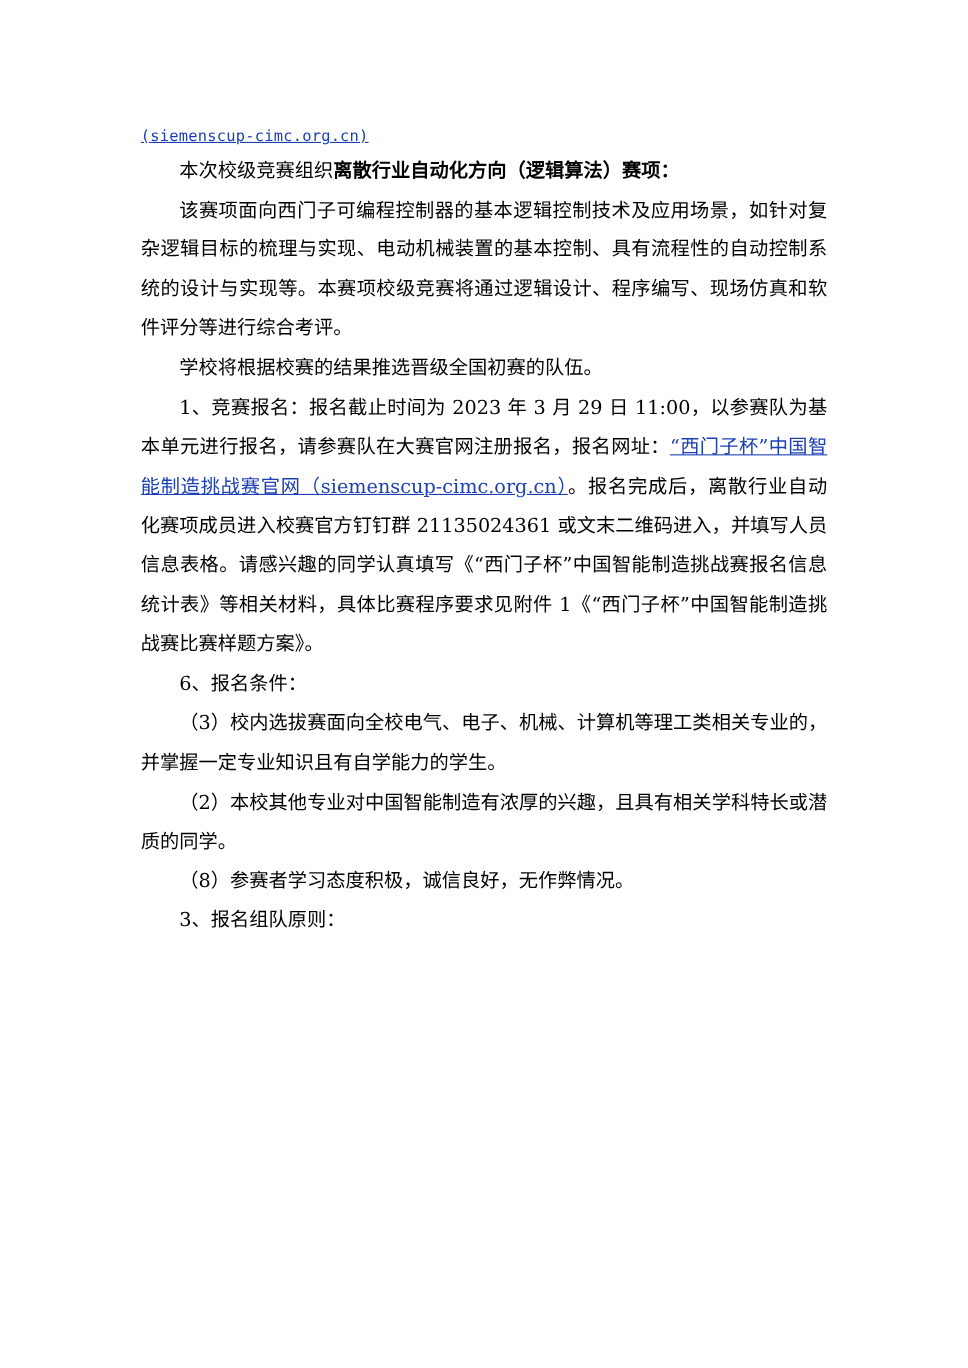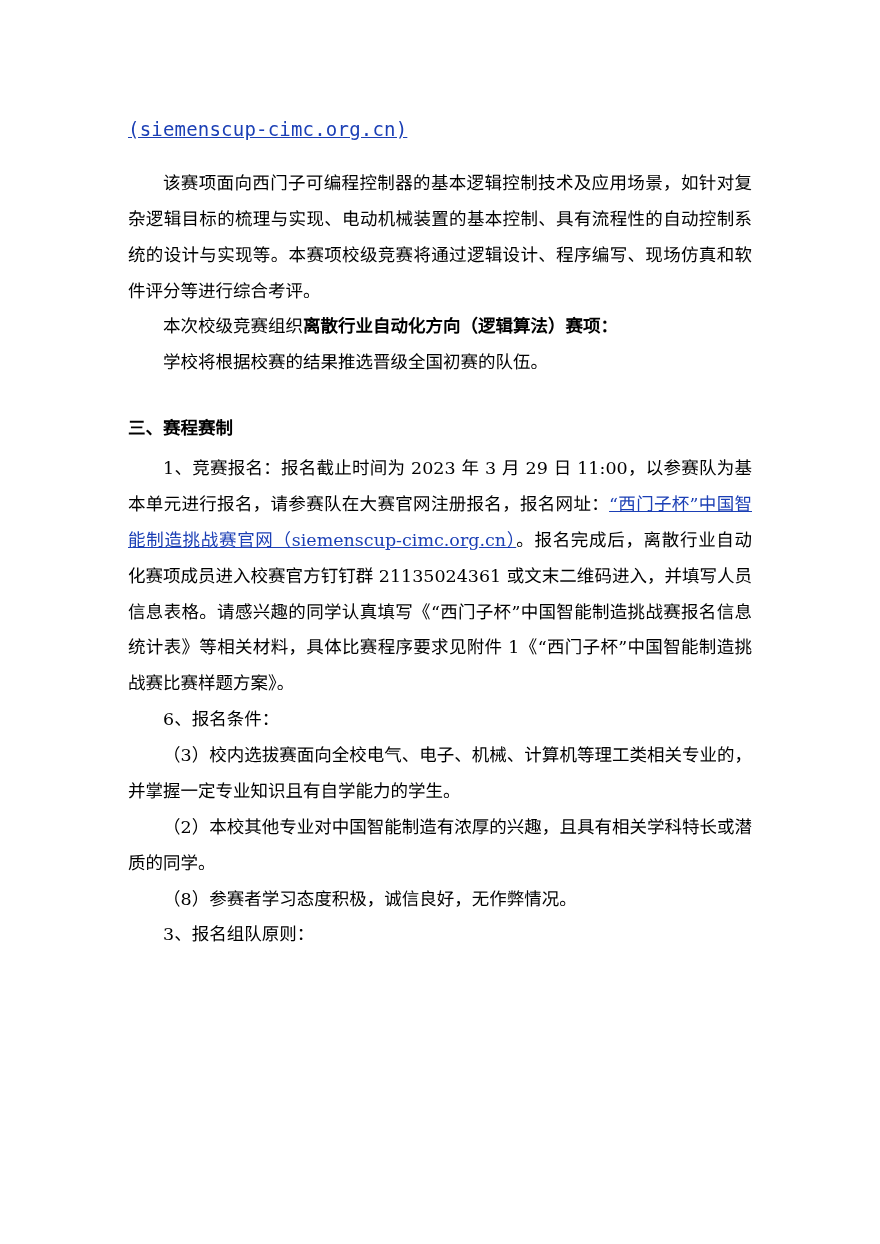--- a/index.html
+++ b/index.html
@@ -29,24 +29,24 @@
     text-justify: inter-ideograph;
   }
   p {
     margin: 0;
     padding: 0;
   }
   .link-line {
     color: #1b3fb5;
     text-decoration: underline;
     font-family: "DejaVu Sans Mono", "Liberation Mono", monospace;
-    font-size: 19px;
+    font-size: 14px;
     letter-spacing: 0.2px;
     display: block;
-    margin-bottom: 17px;
+    margin-bottom: 0;
   }
   .indent2 {
     text-indent: 2em;
   }
   .bold {
     font-weight: bold;
   }
   .section-heading {
     font-weight: bold;
     font-size: 17.5px;
@@ -59,27 +59,26 @@
   }
 </style>
 </head>
 <body>
 
 <div class="page">
   <div class="doc-body">
 
     <a class="link-line" href="#">(siemenscup-cimc.org.cn)</a>
 
+    <p class="indent2"><span>本次校级竞赛组织</span><span class="bold">离散行业自动化方向（逻辑算法）赛项：</span></p>
+
     <p class="indent2">该赛项面向西门子可编程控制器的基本逻辑控制技术及应用场景，如针对复杂逻辑目标的梳理与实现、电动机械装置的基本控制、具有流程性的自动控制系统的设计与实现等。本赛项校级竞赛将通过逻辑设计、程序编写、现场仿真和软件评分等进行综合考评。</p>
-
-    <p class="indent2"><span>本次校级竞赛组织</span><span class="bold">离散行业自动化方向（逻辑算法）赛项：</span></p>
 
     <p class="indent2">学校将根据校赛的结果推选晋级全国初赛的队伍。</p>
 
-    <p class="section-heading">三、赛程赛制</p>
 
     <p class="indent2"><span>1、竞赛报名：报名截止时间为 2023 年 3 月 29 日 11:00，以参赛队为基本单元进行报名，请参赛队在大赛官网注册报名，报名网址：</span><a class="inline-link" href="#">“西门子杯”中国智能制造挑战赛官网（siemenscup-cimc.org.cn）</a><span>。报名完成后，离散行业自动化赛项成员进入校赛官方钉钉群 21135024361 或文末二维码进入，并填写人员信息表格。请感兴趣的同学认真填写《“西门子杯”中国智能制造挑战赛报名信息统计表》等相关材料，具体比赛程序要求见附件 1《“西门子杯”中国智能制造挑战赛比赛样题方案》。</span></p>
 
     <p class="indent2">6、报名条件：</p>
 
     <p class="indent2">（3）校内选拔赛面向全校电气、电子、机械、计算机等理工类相关专业的，并掌握一定专业知识且有自学能力的学生。</p>
 
     <p class="indent2">（2）本校其他专业对中国智能制造有浓厚的兴趣，且具有相关学科特长或潜质的同学。</p>
 
     <p class="indent2">（8）参赛者学习态度积极，诚信良好，无作弊情况。</p>

